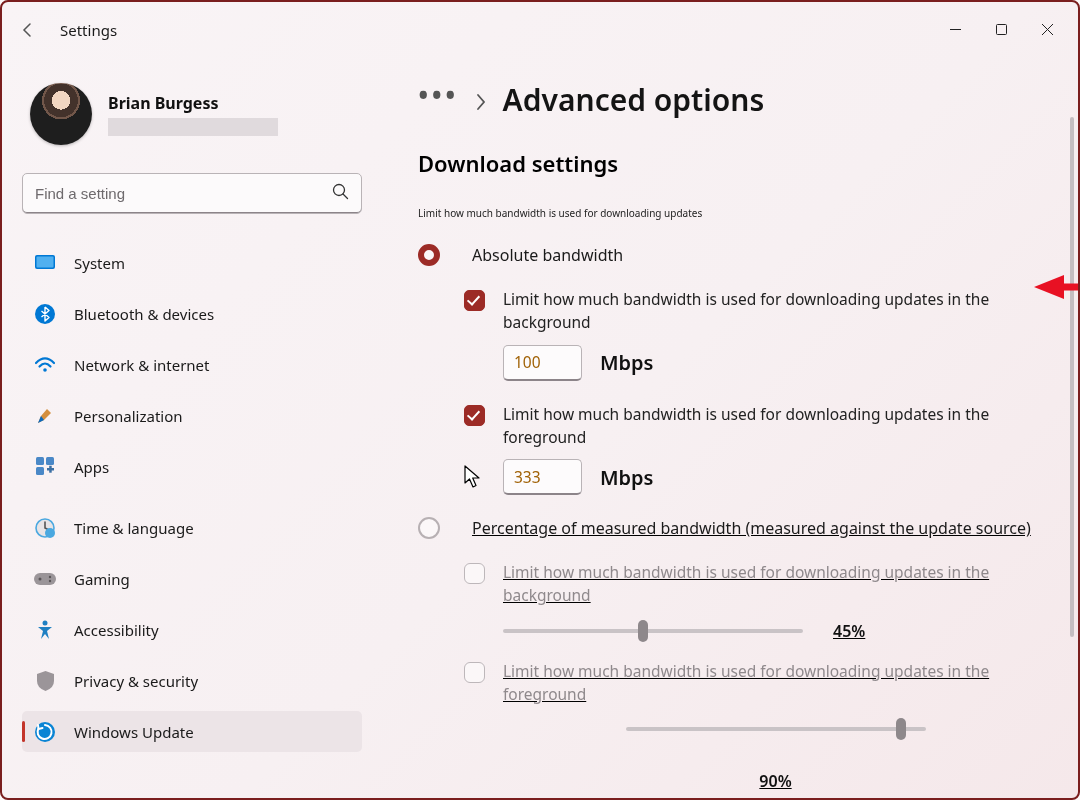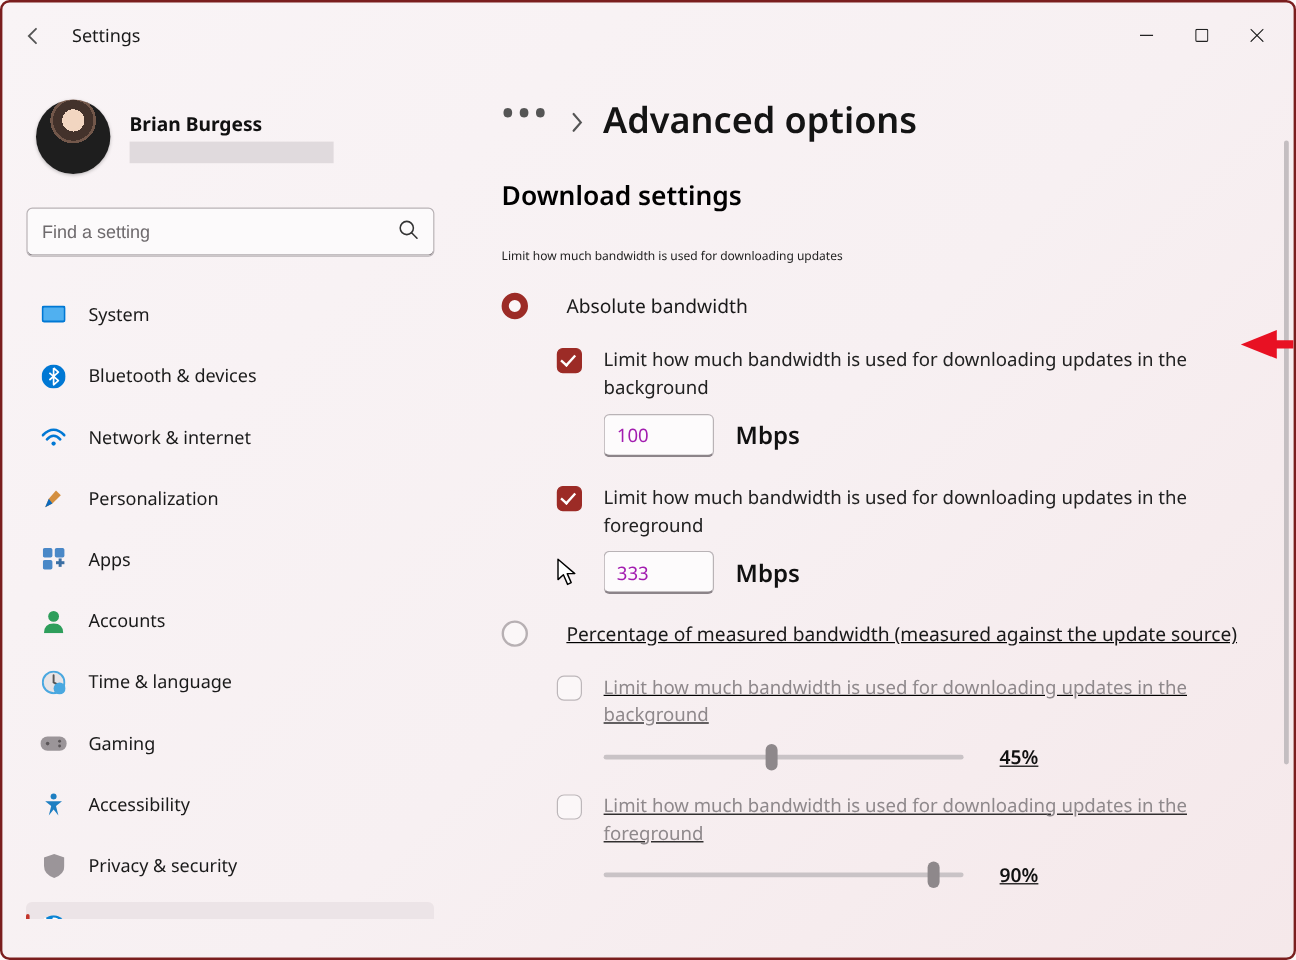--- a/index.html
+++ b/index.html
@@ -57,21 +57,21 @@
   .sub-opts{margin:22px 0 0 46px;}
   .chk-row{display:flex; gap:18px; align-items:flex-start; margin-bottom:10px;}
   .chk{width:21px;height:21px;min-width:21px;border-radius:5px;border:1px solid #9a9498;background:#fbf7f8;position:relative;margin-top:2px;}
   .chk.checked{background:#9c2b26;border-color:#9c2b26;}
   .chk.checked::after{content:"";position:absolute;left:5px;top:2px;width:5px;height:10px;border:solid #fff;border-width:0 2px 2px 0;transform:rotate(42deg);}
   .chk-label{font-size:15.5px;color:#222; max-width:530px; line-height:1.5;}
   .chk-label.dim{color:#8f898c;}
   .chk.disabled{border-color:#bdb7ba;border-radius:6px;}
 
   .val-row{display:flex;align-items:center;gap:18px;margin:10px 0 22px 39px;}
-  .num-field{width:92px;height:36px;border:1px solid #b9b3b6;border-bottom:2px solid #8c8489;border-radius:5px;background:#fdfbfc;padding:0 10px;font-size:15.5px;color:#a21caf;display:flex;align-items:center;}
+  .num-field{width:79px;height:36px;border:1px solid #b9b3b6;border-bottom:2px solid #8c8489;border-radius:5px;background:#fdfbfc;padding:0 10px;font-size:15.5px;color:#a16207;display:flex;align-items:center;}
   .unit{font-size:20px;font-weight:600;color:#111;}
 
   .slider-row{display:flex;align-items:center;gap:30px;margin:12px 0 18px 39px;}
   .slider{position:relative;width:300px;height:22px;}
   .track{position:absolute;left:0;right:0;top:9px;height:4px;background:#c9c3c6;border-radius:2px;}
   .thumb{position:absolute;top:0;width:10px;height:22px;background:#8e888b;border-radius:5px;}
   .slider-val{font-size:16px;font-weight:600;color:#111;}
 
   .red-arrow{position:absolute;left:616px;top:29px;pointer-events:none;}
 
@@ -181,29 +181,20 @@
                 <rect x="0" y="0" width="8" height="8" rx="1.5" fill="#4a88c7"></rect>
                 <rect x="10" y="0" width="8" height="8" rx="1.5" fill="#4a88c7"></rect>
                 <rect x="0" y="10" width="8" height="8" rx="1.5" fill="#4a88c7"></rect>
                 <rect x="11" y="11" width="7" height="2.5" fill="#3b6fa3"></rect>
                 <rect x="13.2" y="8.7" width="2.5" height="7" fill="#3b6fa3"></rect>
               </svg>
             </span>
           <span>Apps</span>
         </div>
         <div class="nav-sep"></div>
-        <div class="nav-item">
-          <span class="nav-icon">
-              <svg width="18" height="20">
-                <circle cx="9" cy="6" r="4.5" fill="#2e9e5b"></circle>
-                <path d="M1 20 Q1 12 9 12 Q17 12 17 20 Z" fill="#2e9e5b"></path>
-              </svg>
-            </span>
-          <span>Accounts</span>
-        </div>
         <div class="nav-sep"></div>
         <div class="nav-item">
           <span class="nav-icon">
               <svg width="20" height="20">
                 <circle cx="10" cy="10" r="9" fill="#e8e4e6" stroke="#4aa8e0" stroke-width="1.6"></circle>
                 <path d="M10 4 L10 10 L14 12" stroke="#555" stroke-width="1.6" fill="none" stroke-linecap="round"></path>
                 <circle cx="15" cy="15" r="5" fill="#4aa8e0"></circle>
               </svg>
             </span>
           <span>Time &amp; language</span>
@@ -318,21 +309,21 @@
               <div class="track"></div>
               <div class="thumb" style="left:45%;"></div>
             </div>
             <div class="slider-val">45%</div>
           </div>
 
           <div class="chk-row" style="margin-top:4px;">
             <div class="chk disabled"></div>
             <div class="chk-label dim">Limit how much bandwidth is used for downloading updates in the foreground</div>
           </div>
-          <div class="slider-row" style="margin-bottom:0;">
+          <div class="slider-row" style="margin-bottom:0;flex-direction:column;">
             <div class="slider">
               <div class="track"></div>
               <div class="thumb" style="left:90%;"></div>
             </div>
             <div class="slider-val">90%</div>
           </div>
         </div>
       </div>
 
     </div>

